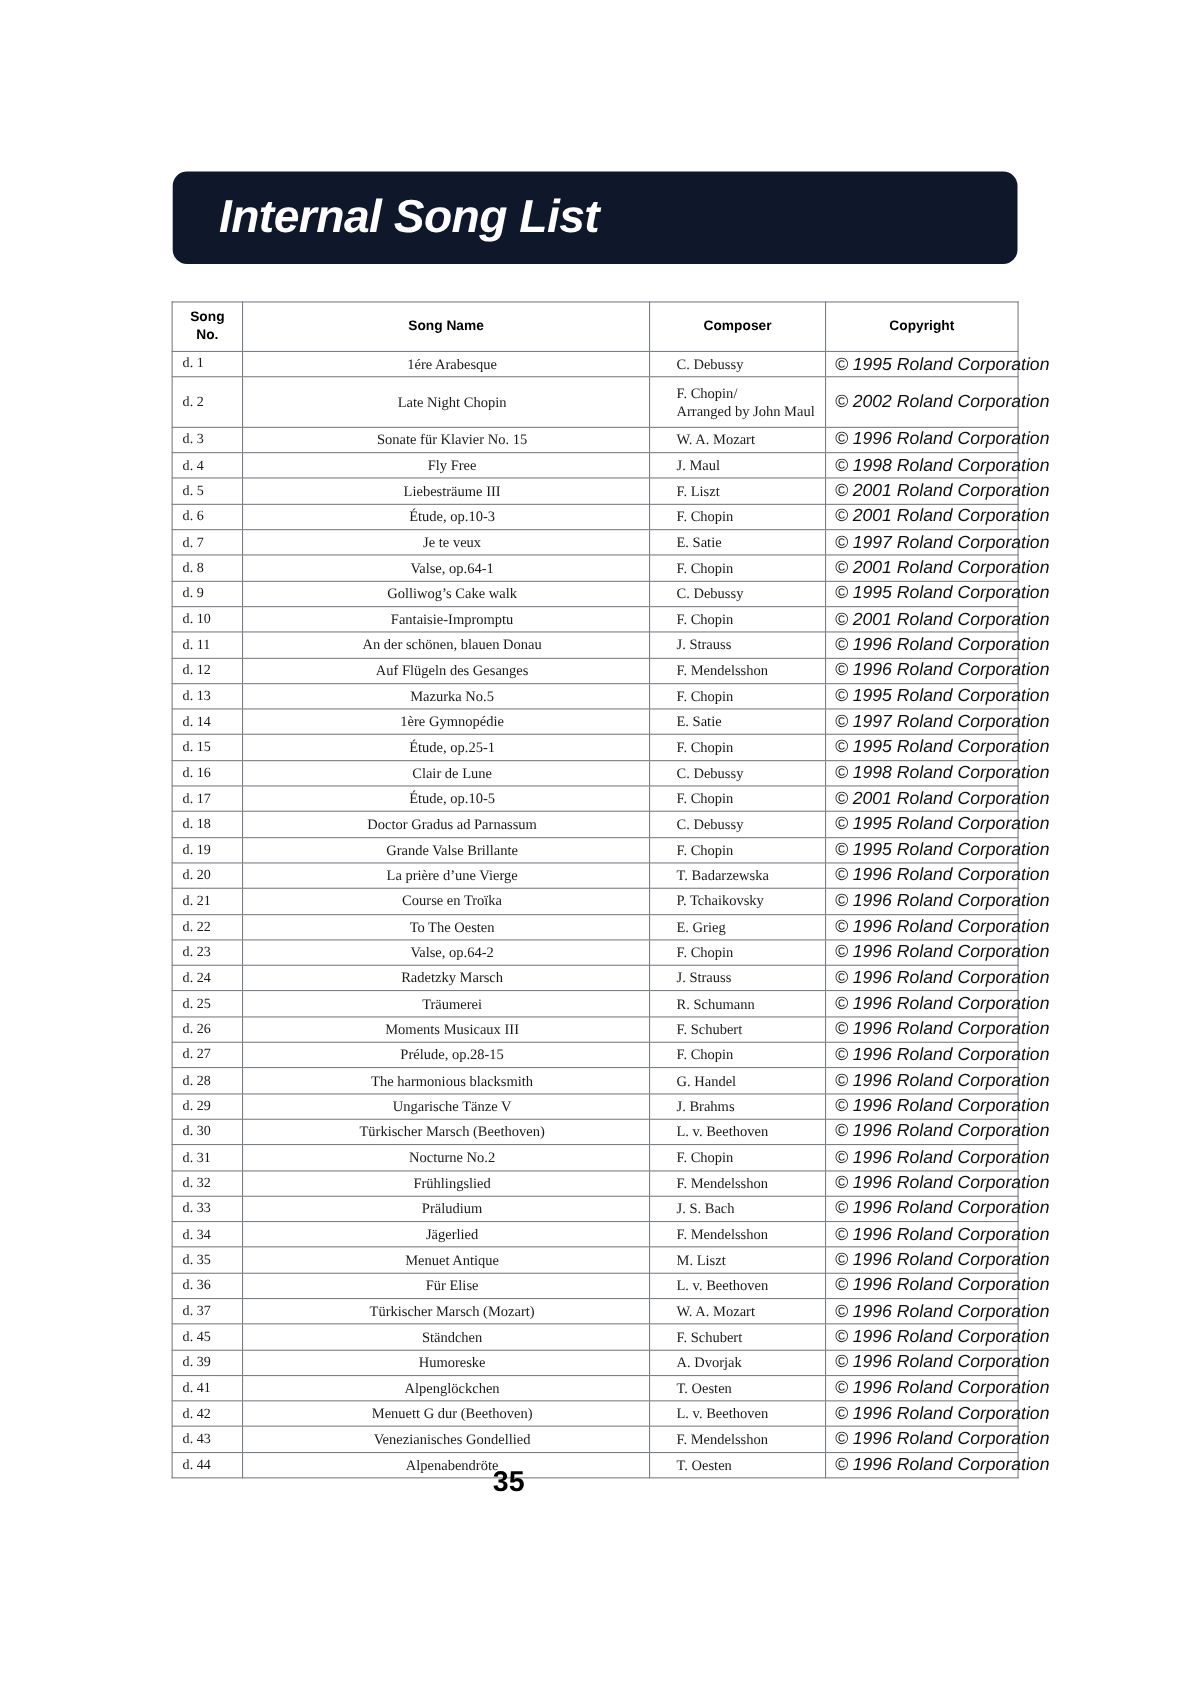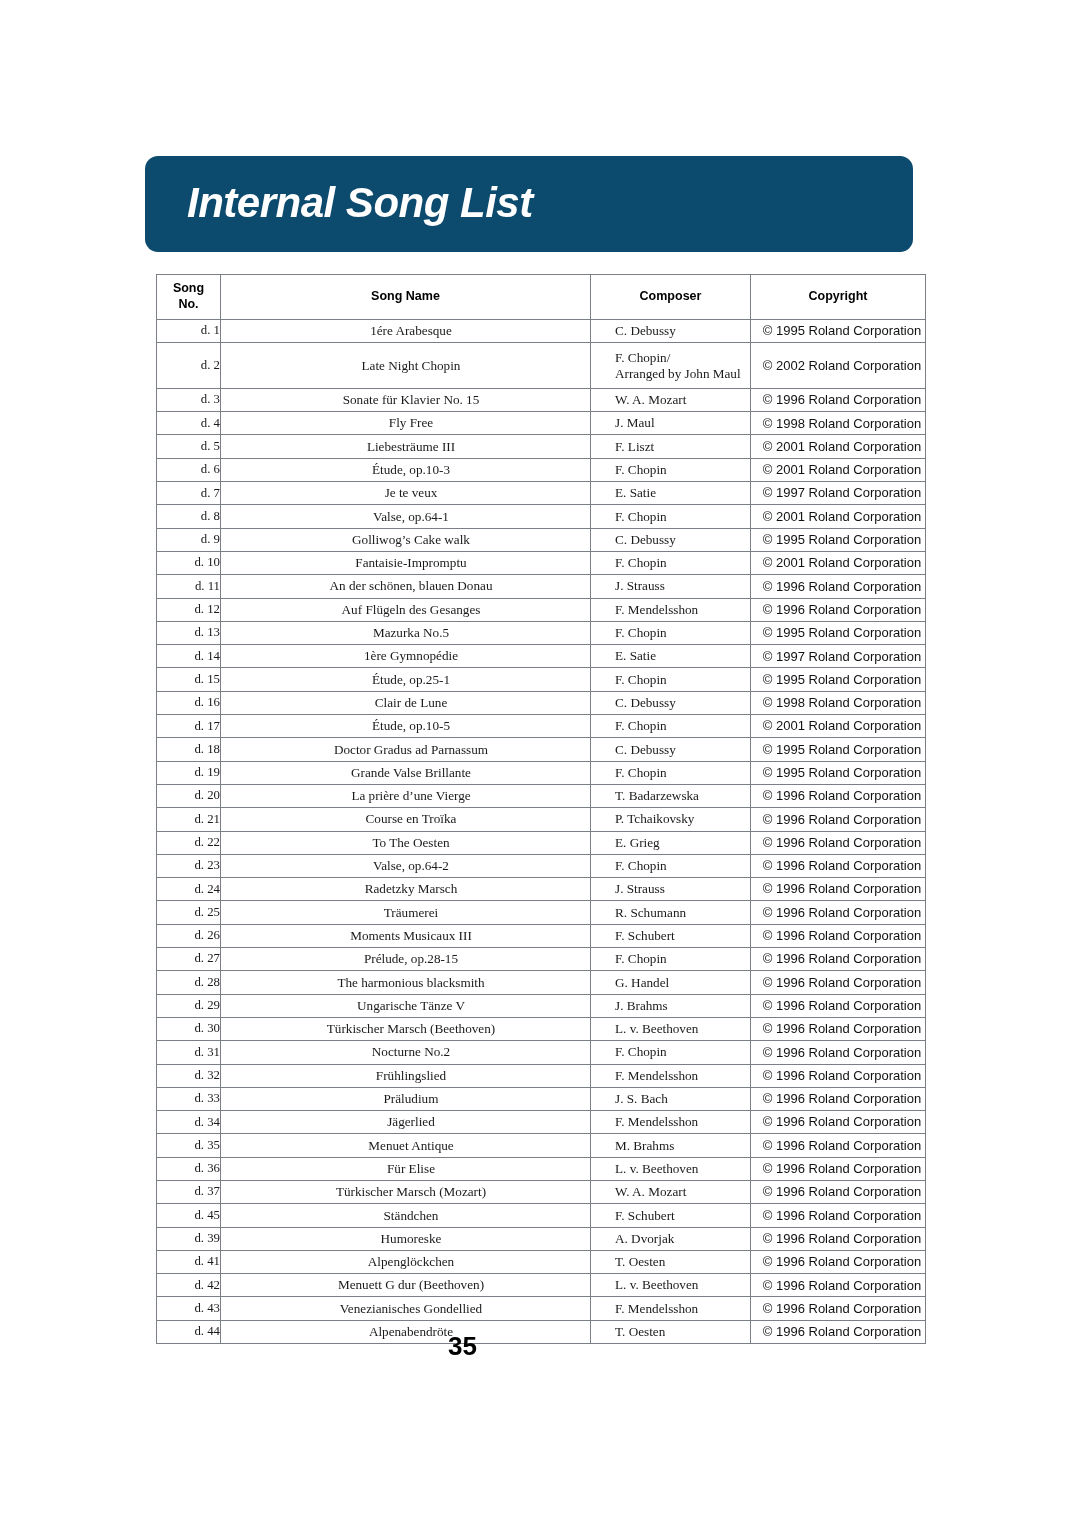--- a/index.html
+++ b/index.html
@@ -18,25 +18,25 @@
   .page {
     position: absolute;
     left: 0; top: 0;
     width: 1080px;
     height: 1528px;
   }
 
   
   .title-banner {
     position: absolute;
-    left: 145px;
+    left: 157px;
     top: 156px;
     width: 768px;
-    height: 96px;
-    background: #0c4a6e;
+    height: 84px;
+    background: #0f172a;
     border-radius: 13px;
     box-sizing: border-box;
   }
   .title-text {
     position: absolute;
     left: 42px;
     top: 50%;
     transform: translateY(-52%);
     color: #ffffff;
     font-family: "Liberation Sans", sans-serif;
@@ -81,39 +81,40 @@
 
   tbody td {
     height: 22.3px;
     font-size: 13.2px;
     color: #1a1a1a;
     line-height: 1.2;
   }
   tbody tr.tall td { height: 44.6px; }
 
   td.cell-no {
-    text-align: right;
+    text-align: left;
     padding-left: 9px;
     font-size: 12.8px;
   }
   td.cell-name {
     text-align: center;
     padding-left: 11px;
   }
   td.cell-comp {
     text-align: left;
     padding-left: 24px;
   }
   td.cell-copy {
     text-align: center;
     padding-left: 8px;
     font-family: "Liberation Sans", sans-serif;
-    font-size: 13px;
+    font-size: 16px;
     color: #111;
     white-space: nowrap;
+    font-style: italic;
   }
   td.cell-comp .line2 { display: block; }
 
   
   .page-number {
     position: absolute;
     left: 0;
     top: 1331px;
     width: 925px;
     text-align: center;
@@ -354,21 +355,21 @@
         </tr>
         <tr>
           <td class="cell-no">d. 34</td>
           <td class="cell-name">Jägerlied</td>
           <td class="cell-comp">F. Mendelsshon</td>
           <td class="cell-copy">© 1996 Roland Corporation</td>
         </tr>
         <tr>
           <td class="cell-no">d. 35</td>
           <td class="cell-name">Menuet Antique</td>
-          <td class="cell-comp">M. Brahms</td>
+          <td class="cell-comp">M. Liszt</td>
           <td class="cell-copy">© 1996 Roland Corporation</td>
         </tr>
         <tr>
           <td class="cell-no">d. 36</td>
           <td class="cell-name">Für Elise</td>
           <td class="cell-comp">L. v. Beethoven</td>
           <td class="cell-copy">© 1996 Roland Corporation</td>
         </tr>
         <tr>
           <td class="cell-no">d. 37</td>

